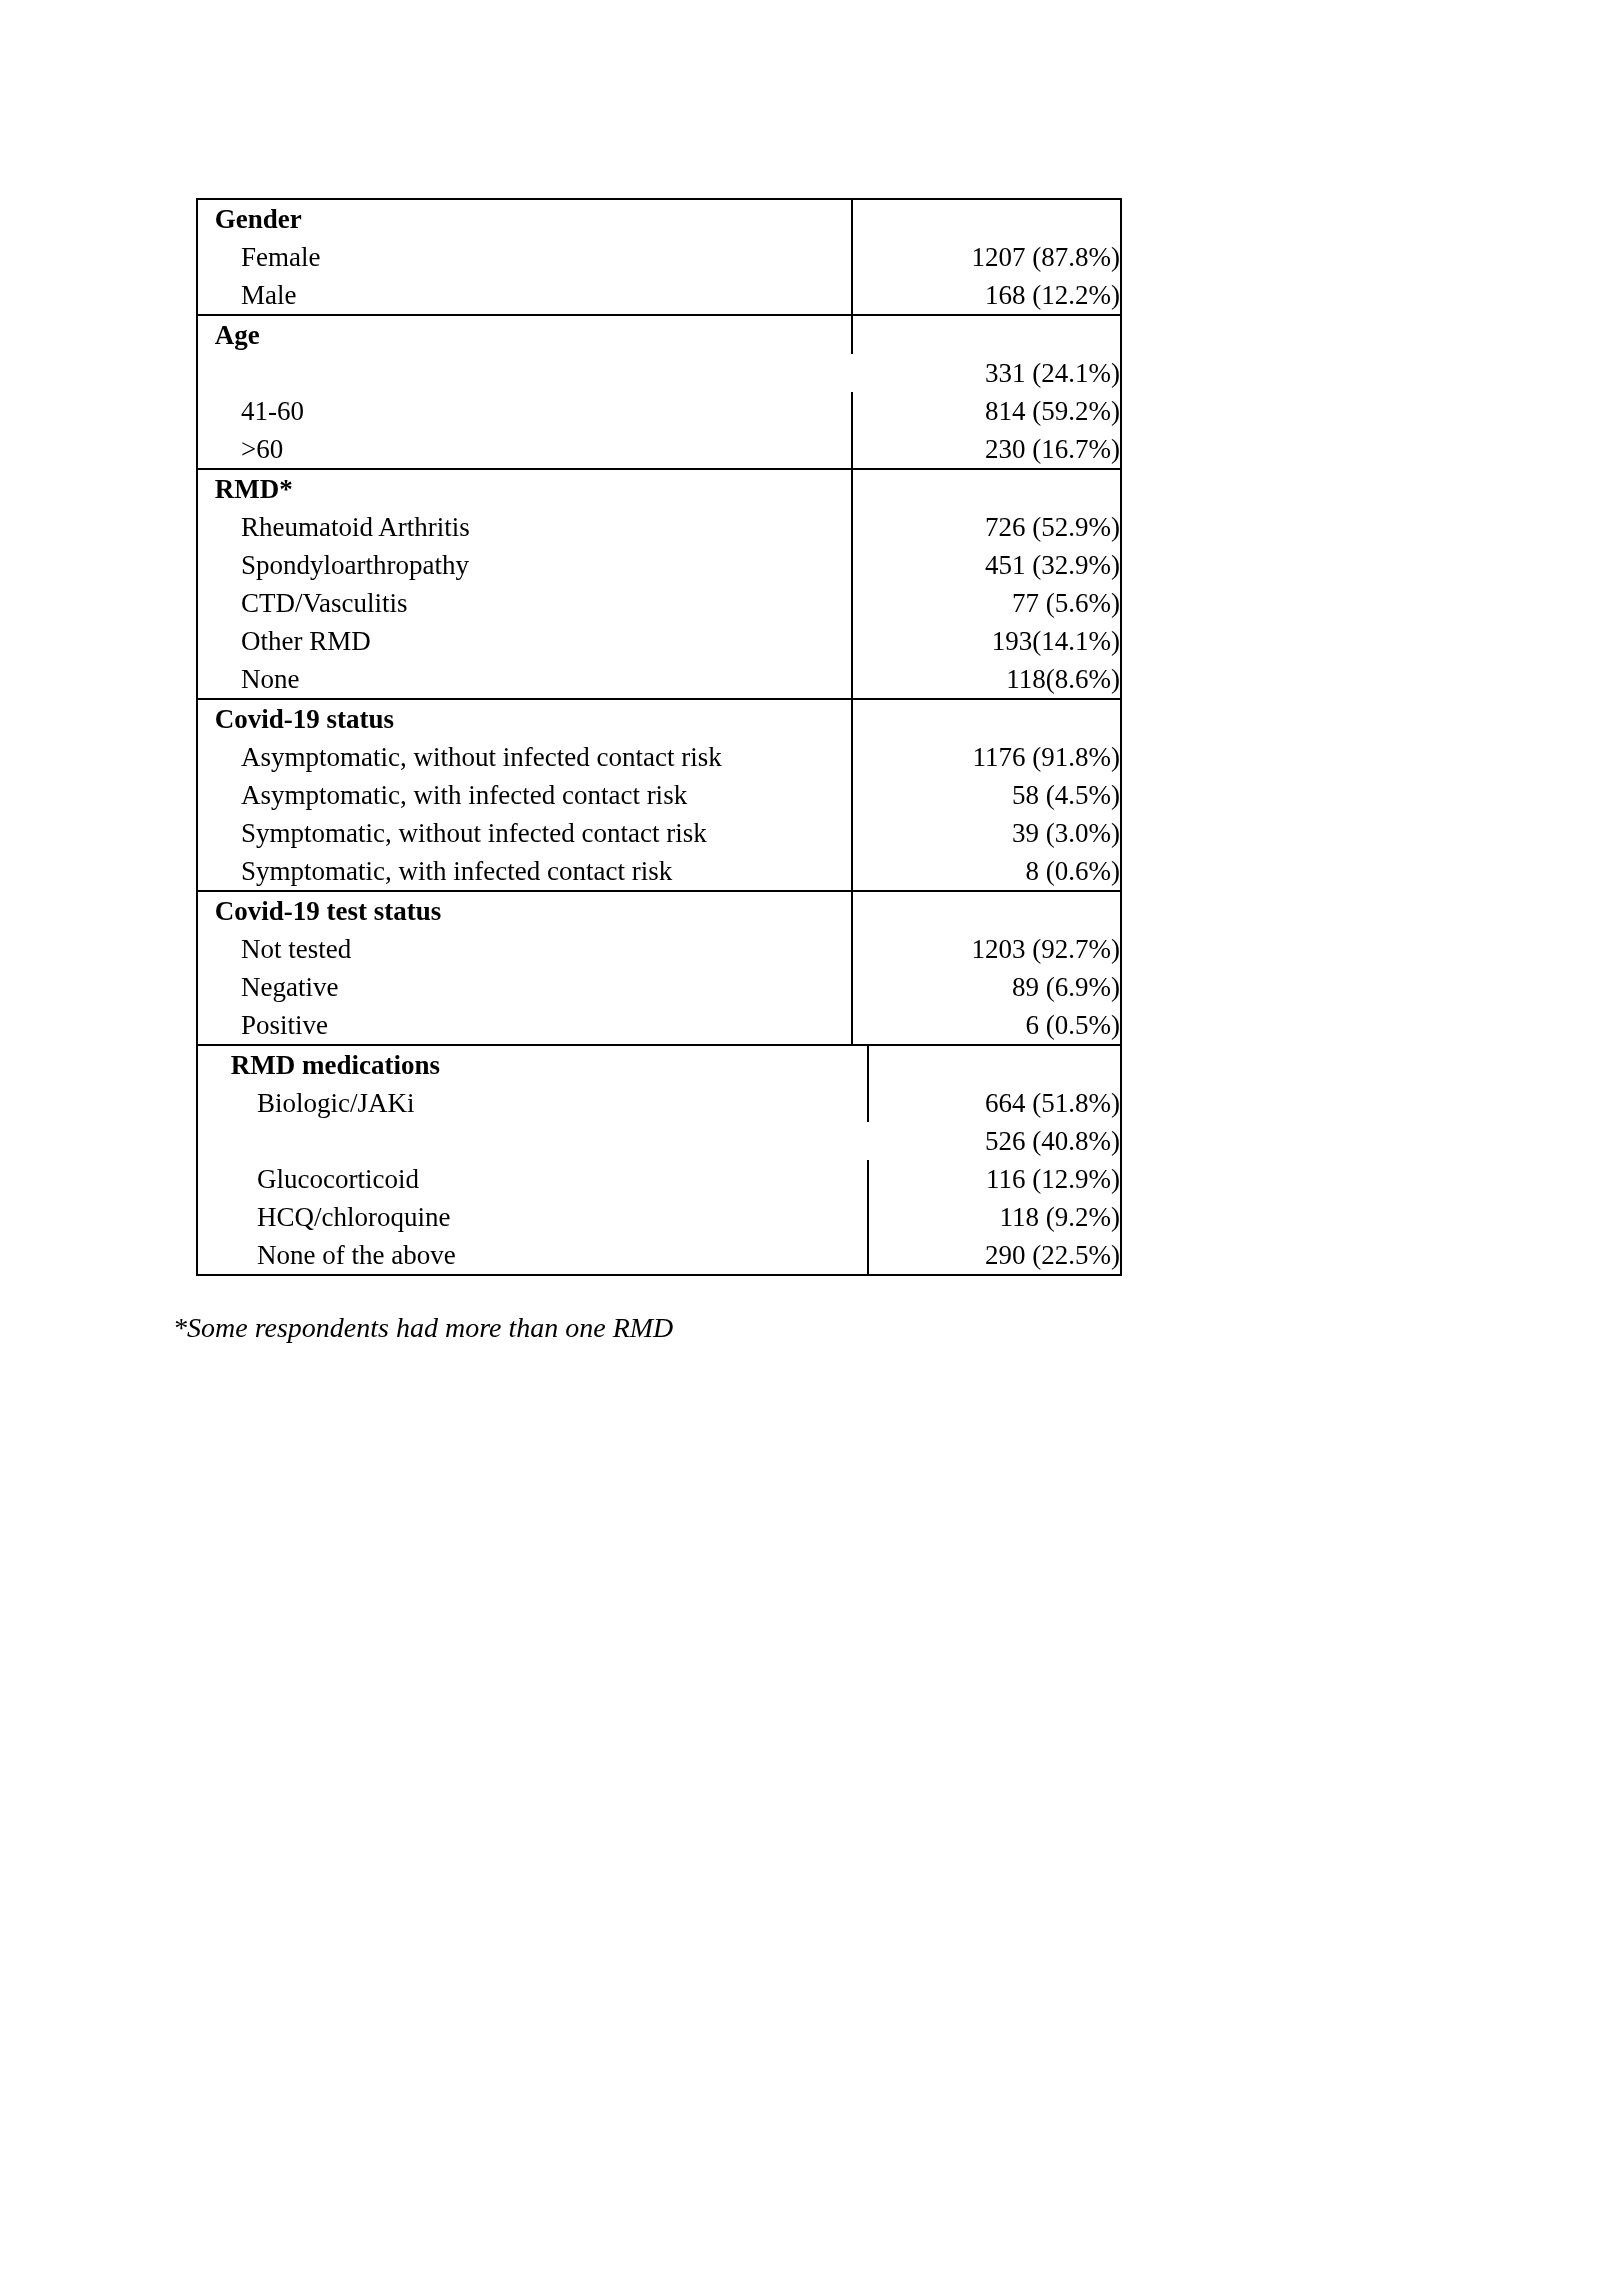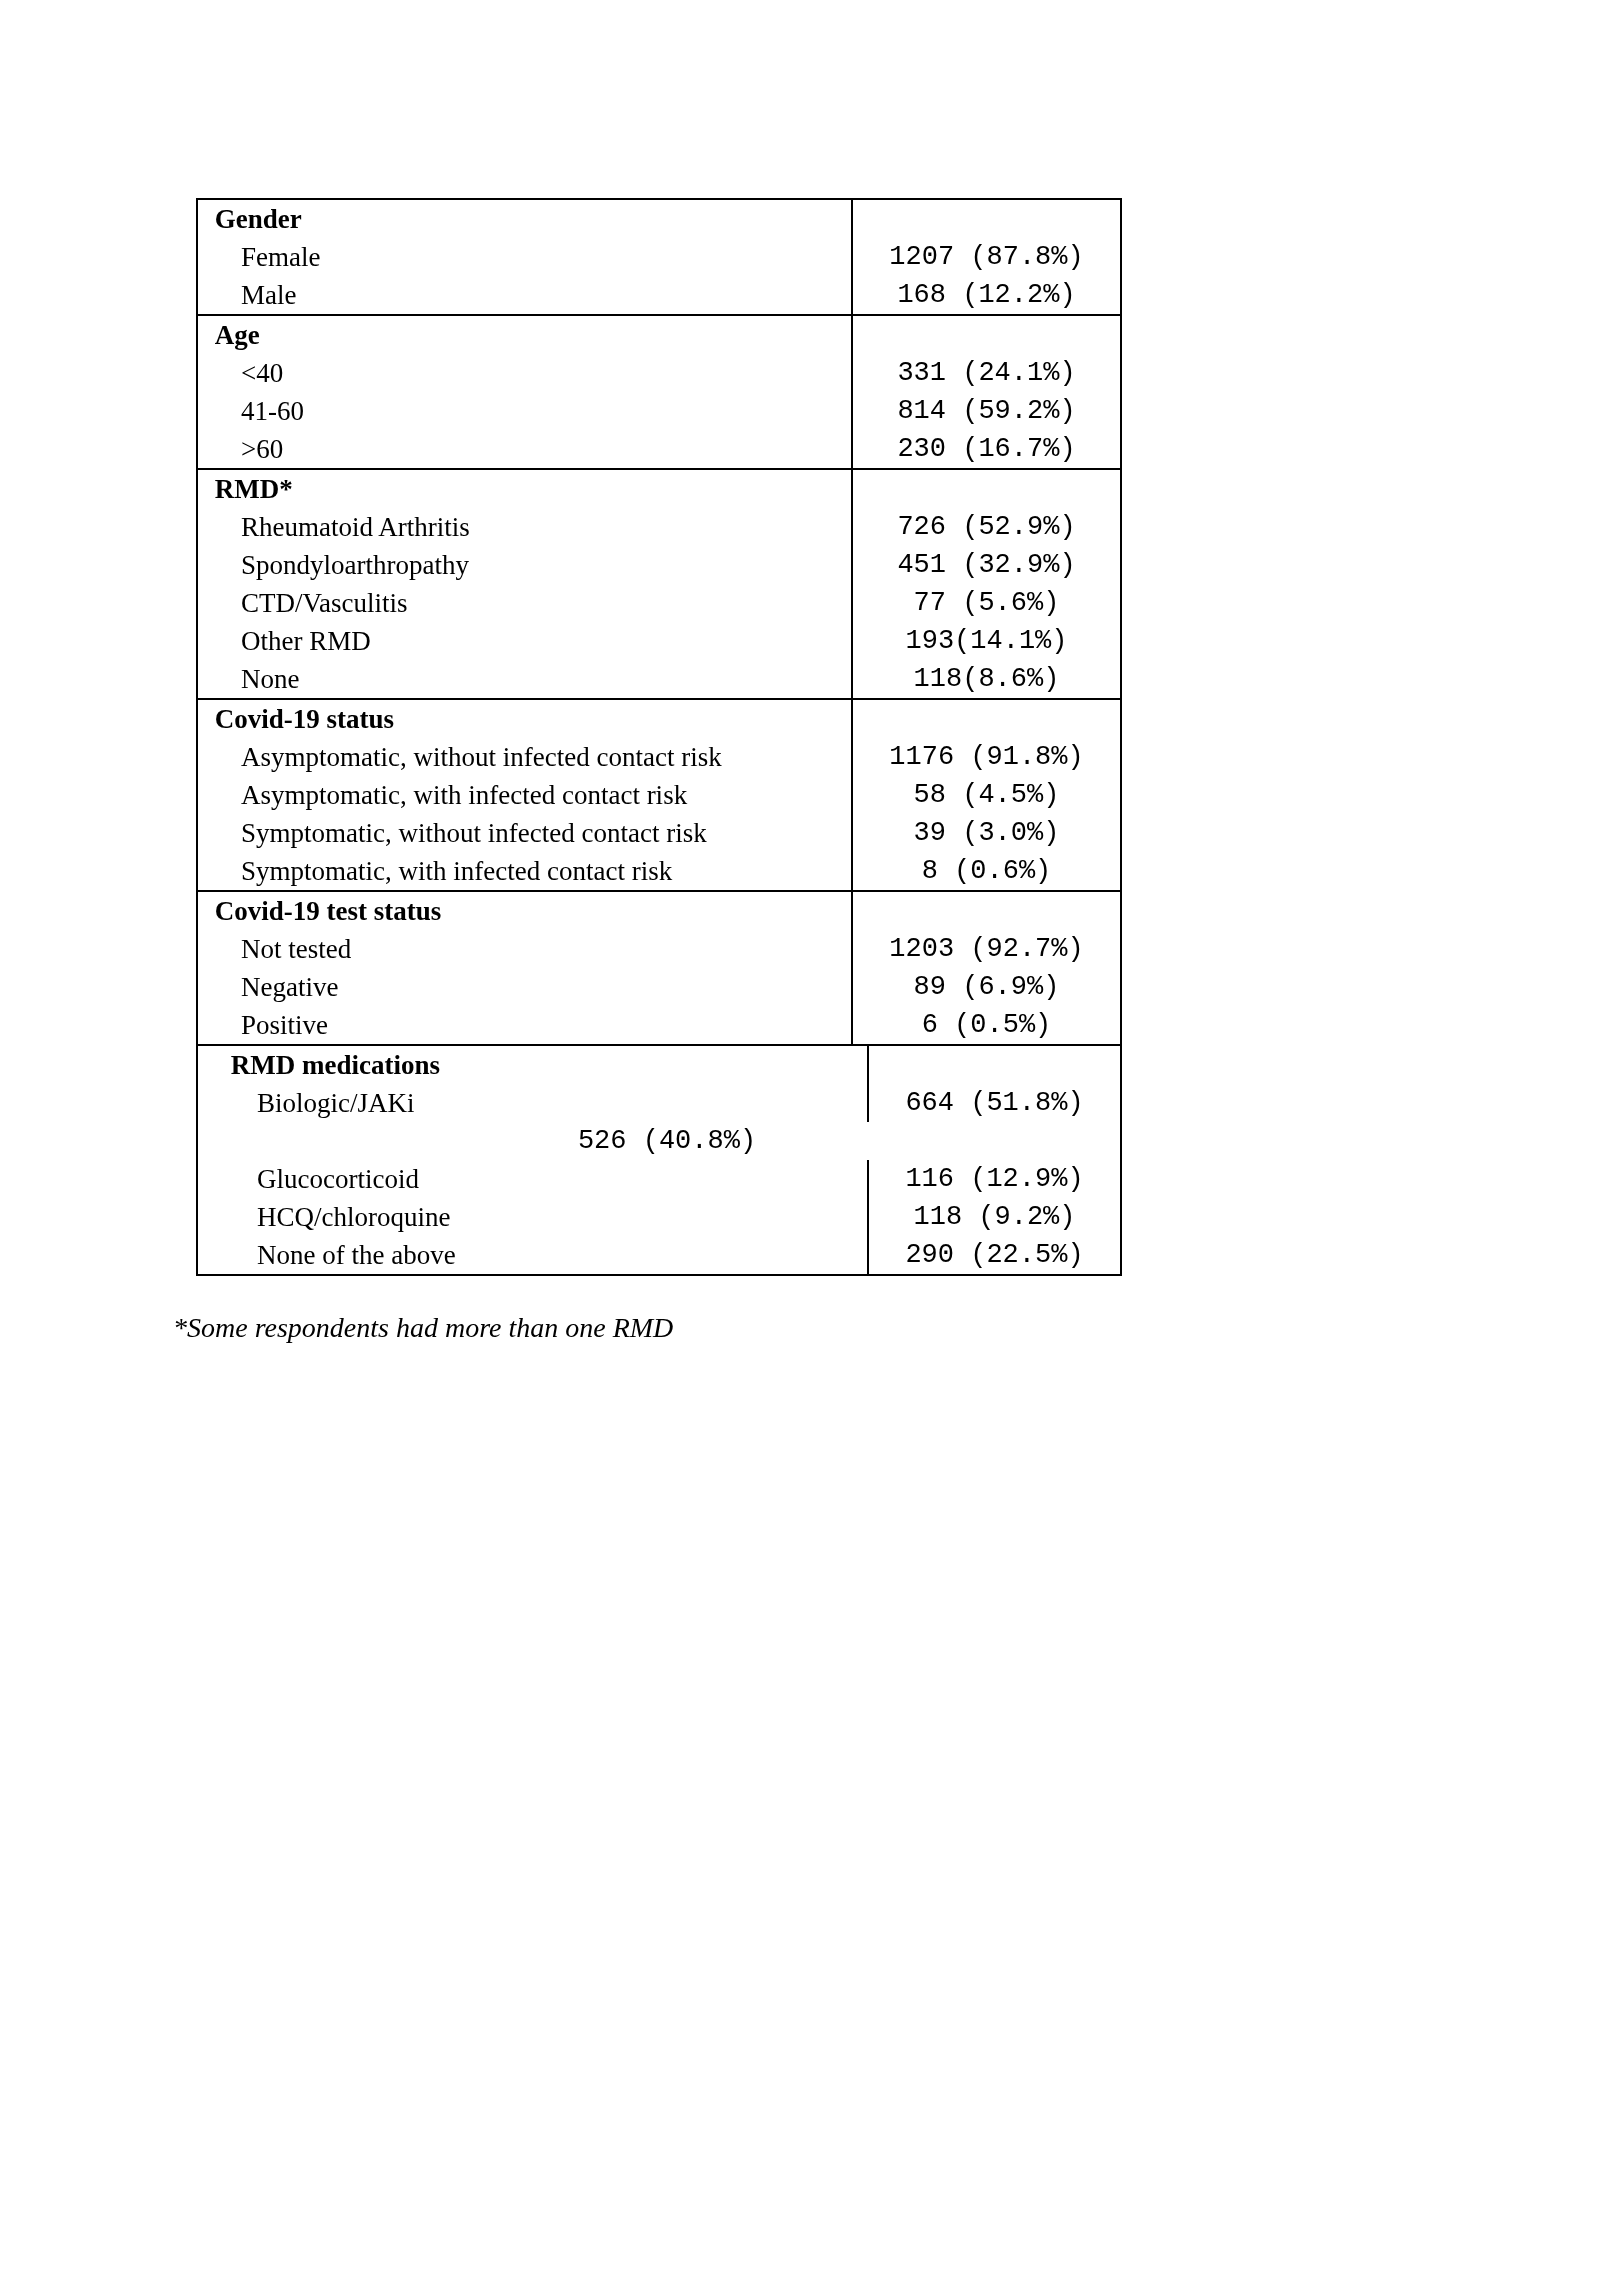--- a/index.html
+++ b/index.html
@@ -49,22 +49,21 @@
     padding-left: 16.7px;
   }
   .label-cell.header {
     font-weight: bold;
   }
   .label-cell.sub {
     padding-left: 43px;
   }
   .value-cell {
     flex: 1;
-    text-align: center;
-    font-family: Liberation Mono, monospace;
+    text-align: right;
   }
   .footnote {
     position: absolute;
     left: 173px;
     top: 1309px;
     font-size: 28px;
     line-height: 37px;
     white-space: nowrap;
     font-style: italic;
   }
@@ -90,21 +89,20 @@
         <div class="cell value-cell">168 (12.2%)</div>
       </div>
     </div>
 
     <div class="section">
       <div class="row">
         <div class="cell label-cell header">Age</div>
         <div class="cell value-cell"></div>
       </div>
       <div class="row">
-        <div class="cell label-cell sub">&lt;40</div>
         <div class="cell value-cell">331 (24.1%)</div>
       </div>
       <div class="row">
         <div class="cell label-cell sub">41-60</div>
         <div class="cell value-cell">814 (59.2%)</div>
       </div>
       <div class="row">
         <div class="cell label-cell sub">&gt;60</div>
         <div class="cell value-cell">230 (16.7%)</div>
       </div>

